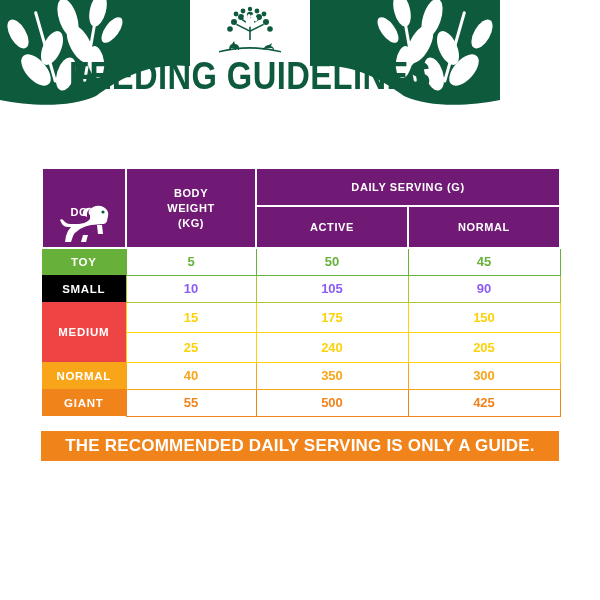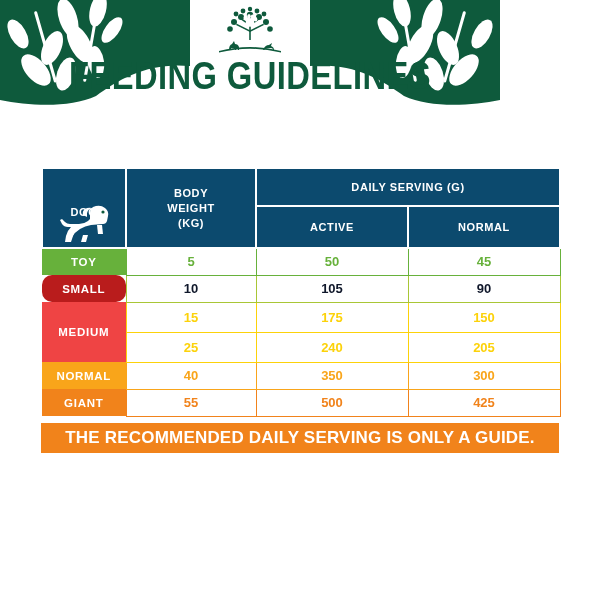--- a/index.html
+++ b/index.html
@@ -86,21 +86,21 @@
   }
 
   table.guide td, table.guide th {
     padding: 0;
     text-align: center;
     vertical-align: middle;
   }
 
   
   .hd {
-    background: #0c4a6e;
+    background: #701a75;
     color: #ffffff;
     font-size: 11px;
     font-weight: bold;
     letter-spacing: 0.6px;
     border: 2px solid #ffffff;
   }
   .hd-dog { height: 80px; position: relative; }
   .hd-dog .dog-label { display: block; margin-top: 8px; }
   .hd-dog .dog-art {
     position: absolute;
@@ -123,38 +123,38 @@
   }
 
   
   .val {
     background: #ffffff;
     font-size: 13px;
     font-weight: bold;
   }
 
   .row-toy    .cat { background: #67B13B; }
-  .row-small  .cat { background: #b91c1c; border-radius: 10px; }
+  .row-small  .cat { background: #000000; }
   .row-medium .cat { background: #ef4444; }
   .row-large  .cat { background: #F9A51A; }
   .row-giant  .cat { background: #F1831B; }
 
   .row-toy    .val { color: #67B13B; border: 1.5px solid #67B13B; }
-  .row-small  .val { color: #0f172a; border: 1.5px solid #A9C636; }
+  .row-small  .val { color: #8b5cf6; border: 1.5px solid #A9C636; }
   .row-medium .val { color: #FCD20A; border: 1.5px solid #FCD20A; }
   .row-large  .val { color: #F9A51A; border: 1.5px solid #F9A51A; }
   .row-giant  .val { color: #F1831B; border: 1.5px solid #F1831B; }
 
   .row-toy    .cat, .row-small .cat, .row-large .cat, .row-giant .cat { height: 27px; }
   .row-medium .val { height: 30px; }
   .row-toy .val, .row-small .val, .row-large .val, .row-giant .val { height: 27px; }
 
   
   .banner {
-    margin-top: 6px;
+    margin-top: 14px;
     background: #F1831B;
     color: #ffffff;
     text-align: center;
     font-size: 17px;
     font-weight: bold;
     letter-spacing: 0.2px;
     height: 30px;
     line-height: 30px;
   }
 

